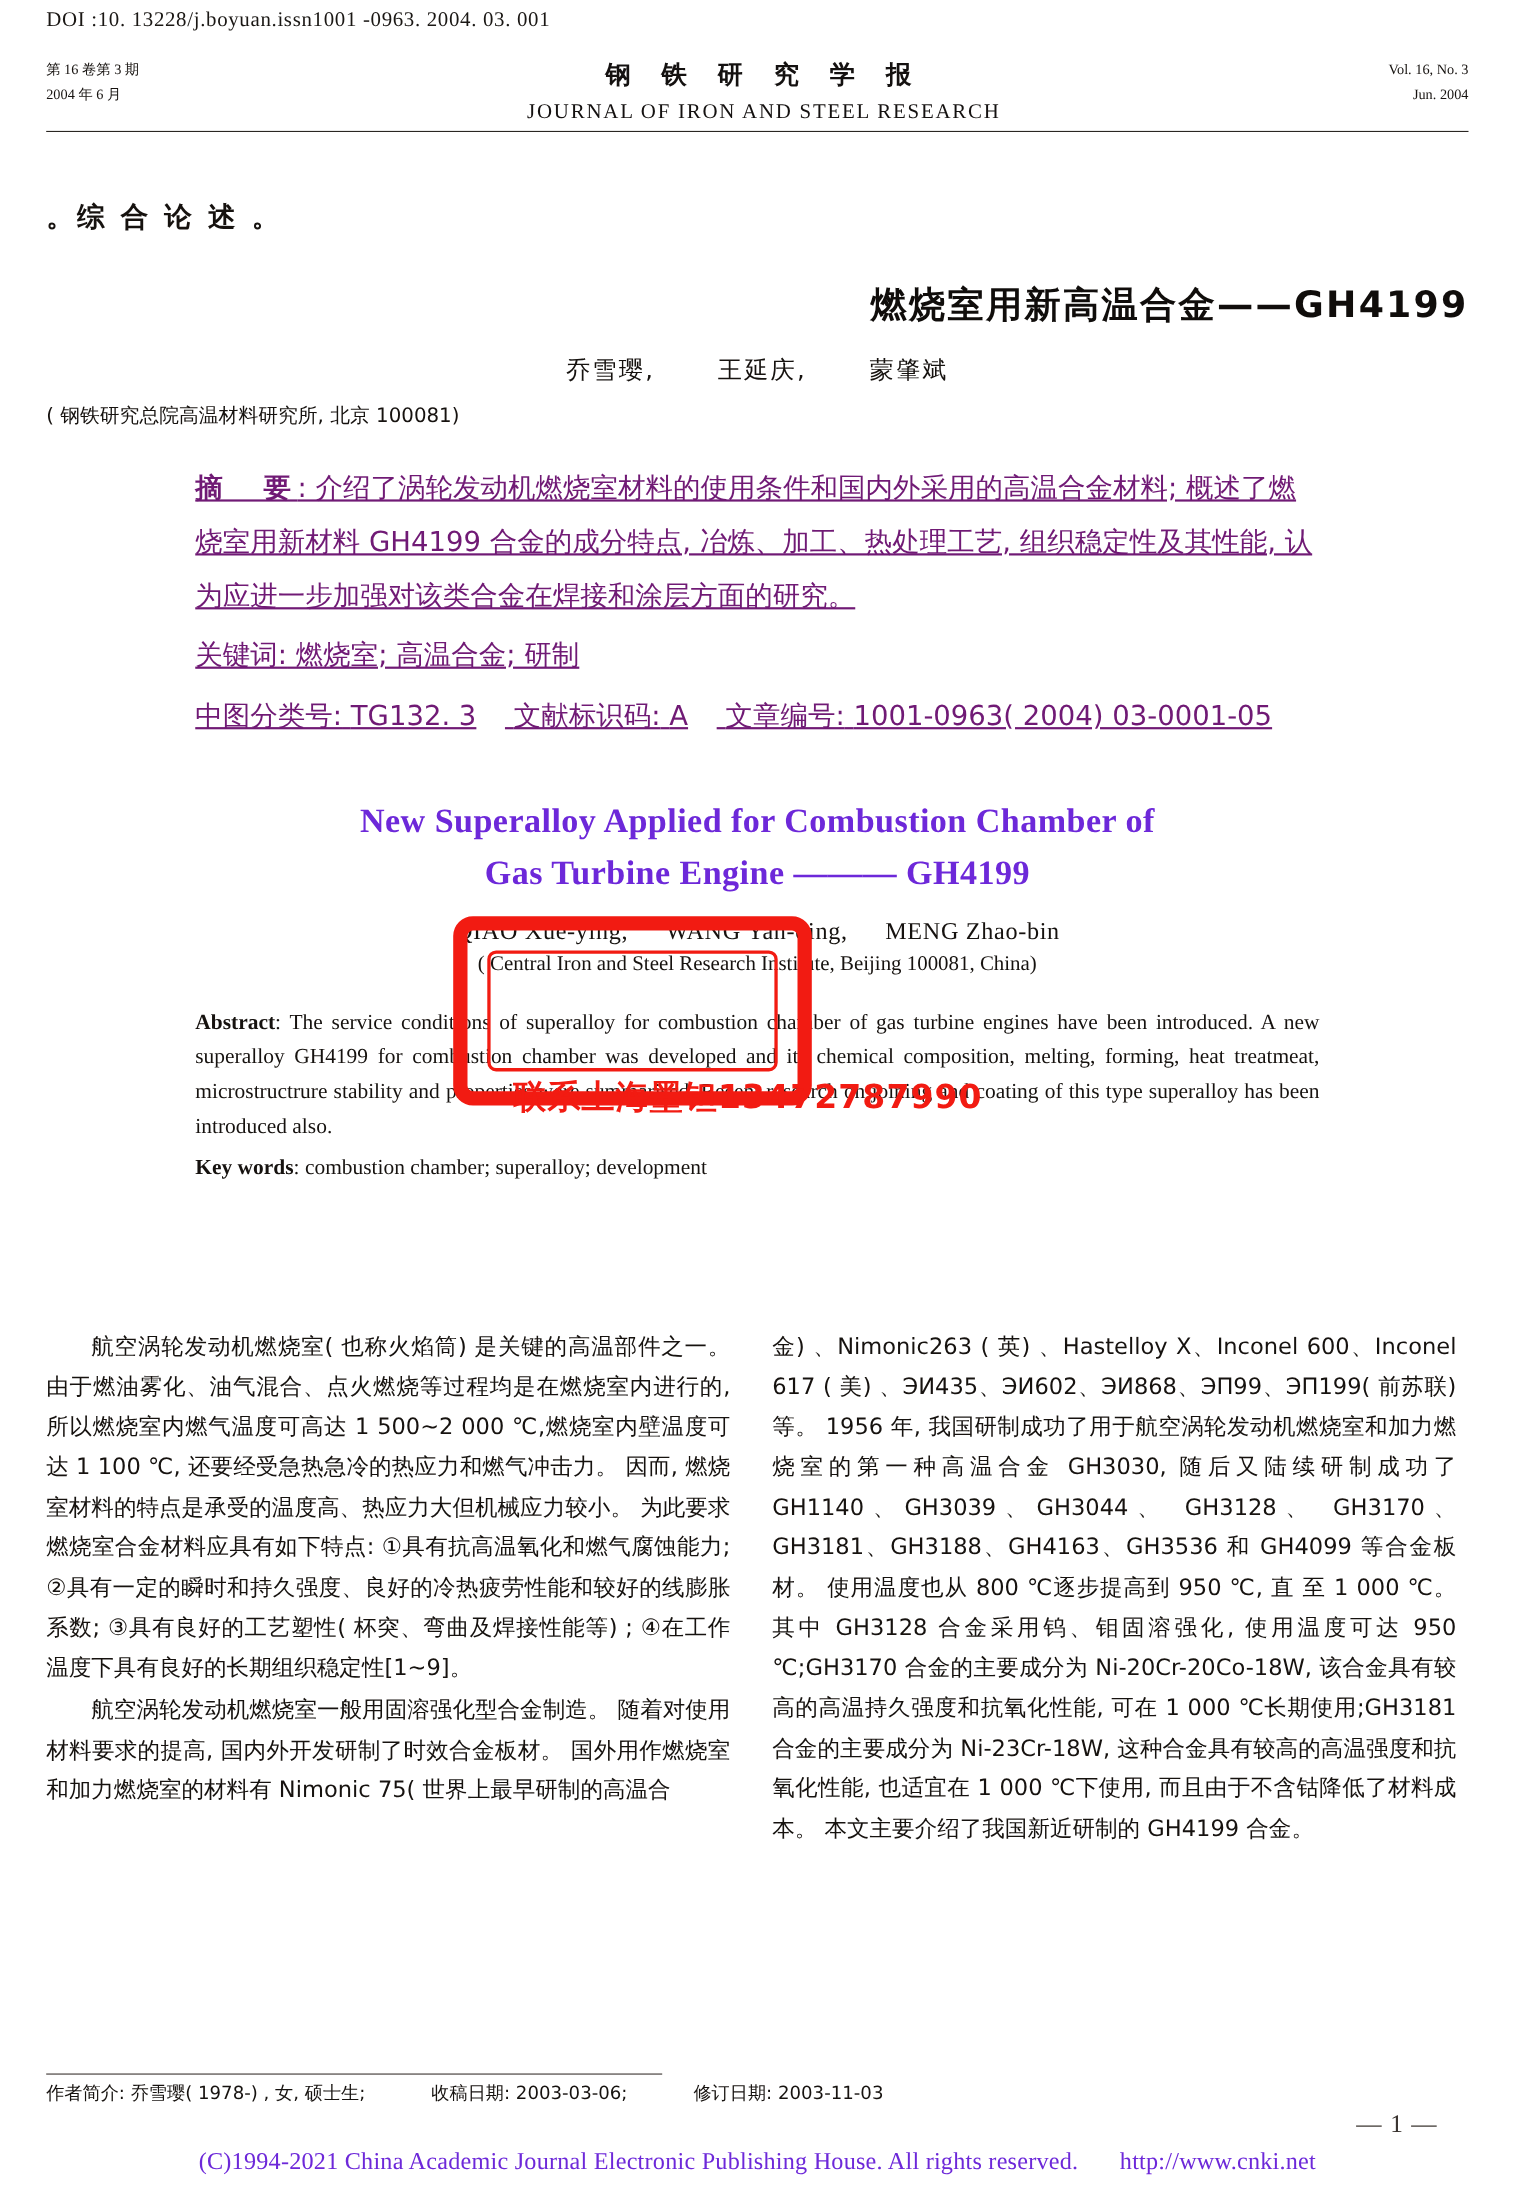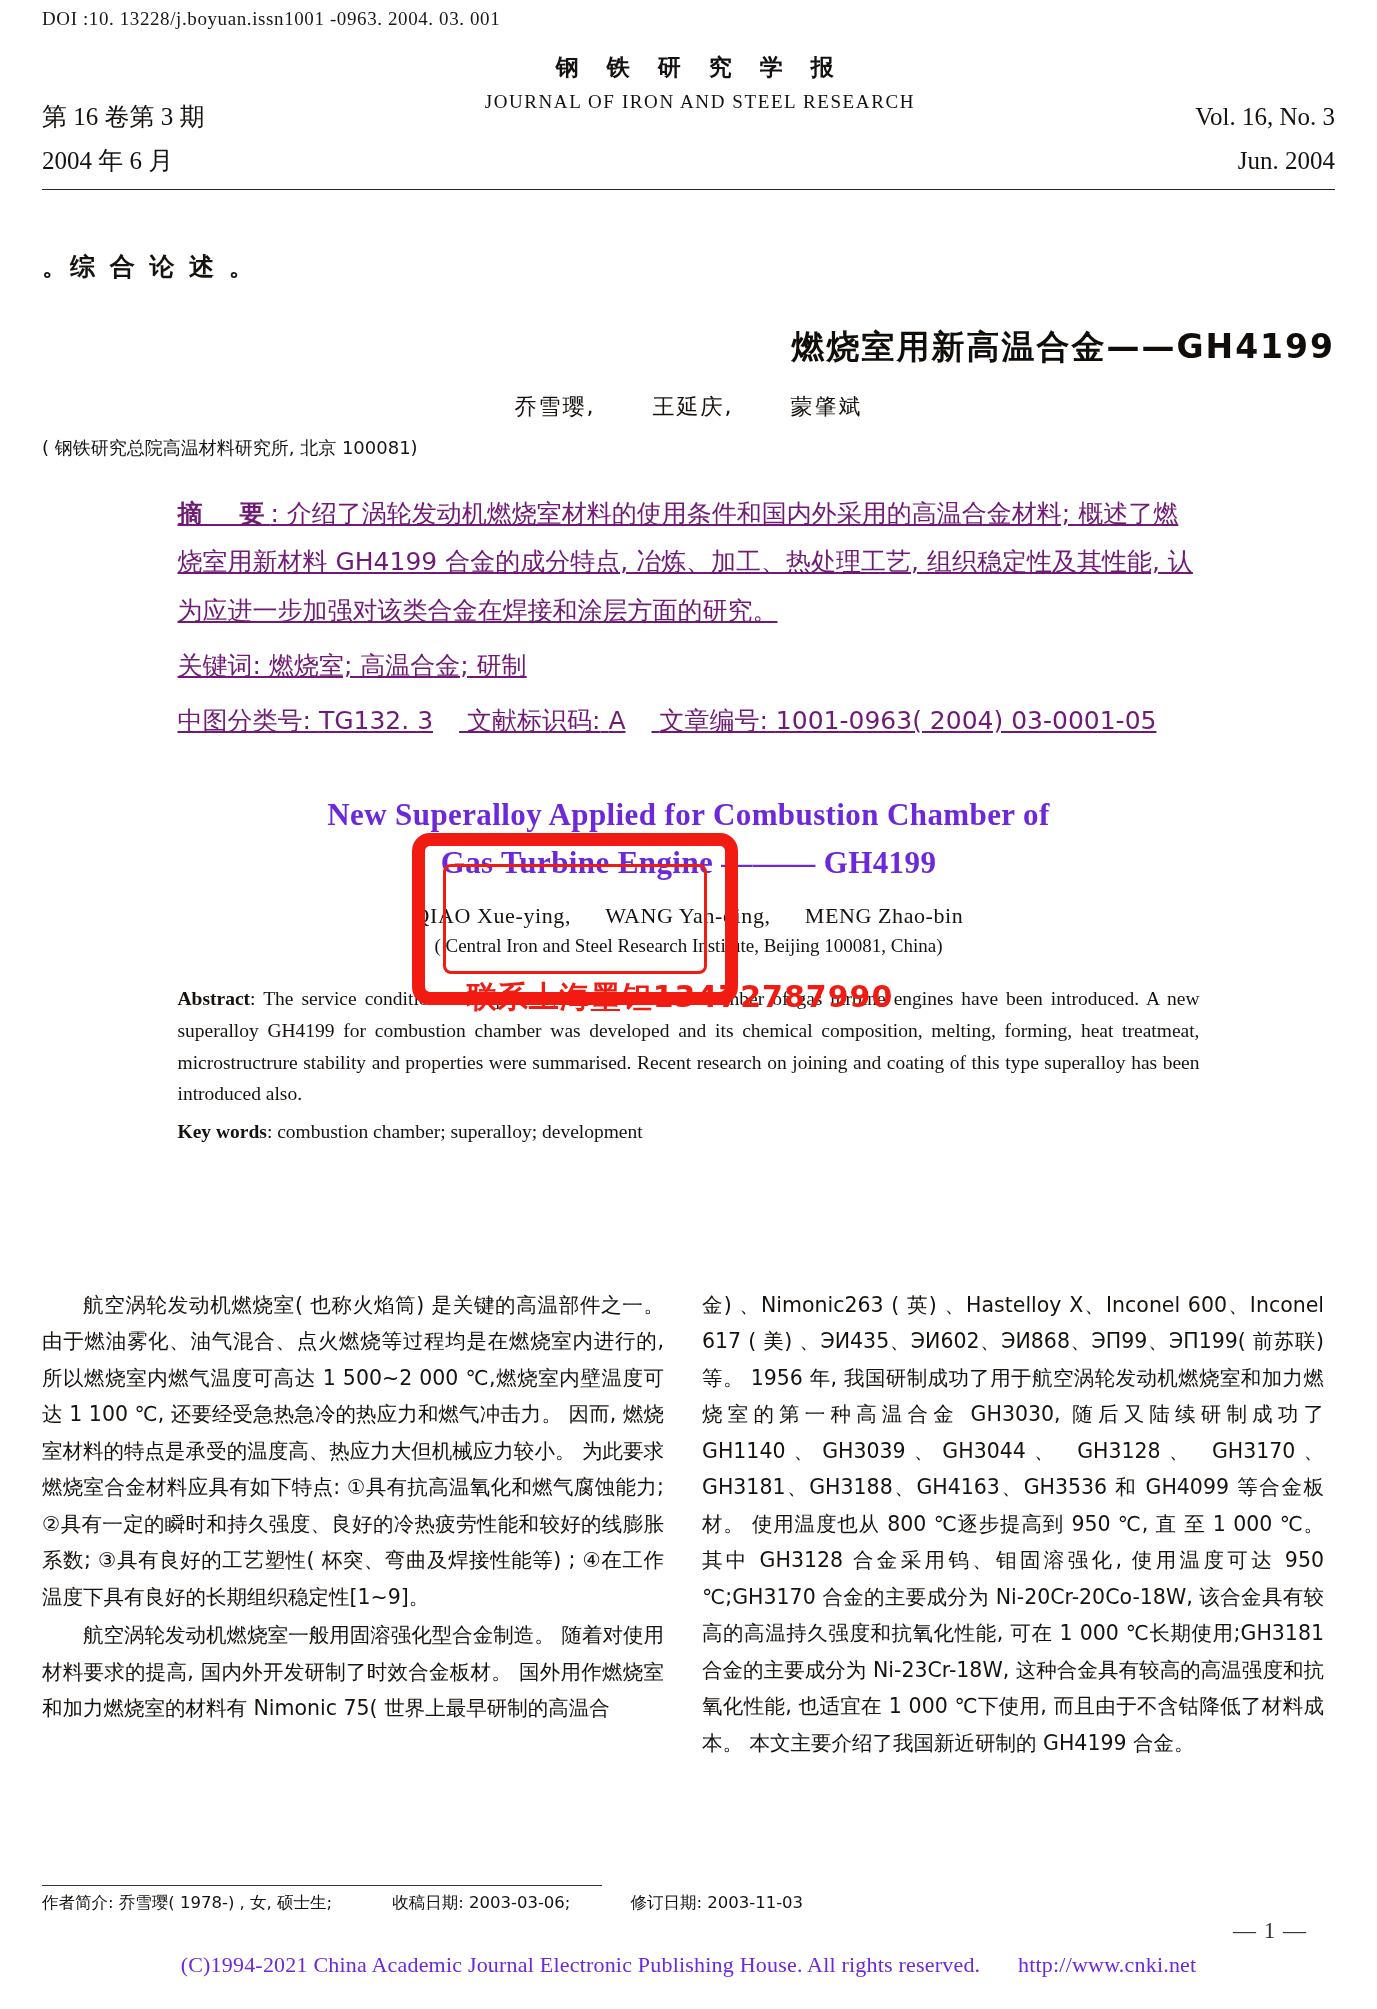--- a/index.html
+++ b/index.html
@@ -34,24 +34,23 @@
   }
 
   
   .journal-head {
     margin-top: 22px;
     display: flex;
     align-items: flex-start;
     justify-content: space-between;
   }
   .jh-left, .jh-right {
-    font-size: 25px;
+    font-size: 13px;
     line-height: 1.75;
     white-space: nowrap;
-    margin-top: 43px;
   }
   .jh-right { text-align: right; }
   .jh-center {
     text-align: center;
     flex: 1;
   }
   .jh-cn {
     font-family: "DejaVu Sans", sans-serif;
     font-size: 23px;
     letter-spacing: 10px;
@@ -160,21 +159,21 @@
   .en-kw {
     margin-top: 6px;
     font-size: 19.5px;
   }
 
   
   .body-cols {
     position: absolute;
     left: 42px;
     right: 42px;
-    top: 1287px;
+    top: 1206px;
     display: flex;
     gap: 38px;
   }
   .col {
     width: 622px;
     font-family: "DejaVu Sans", sans-serif;
     font-size: 20.5px;
     line-height: 1.78;
     text-align: justify;
     color: #16120f;

